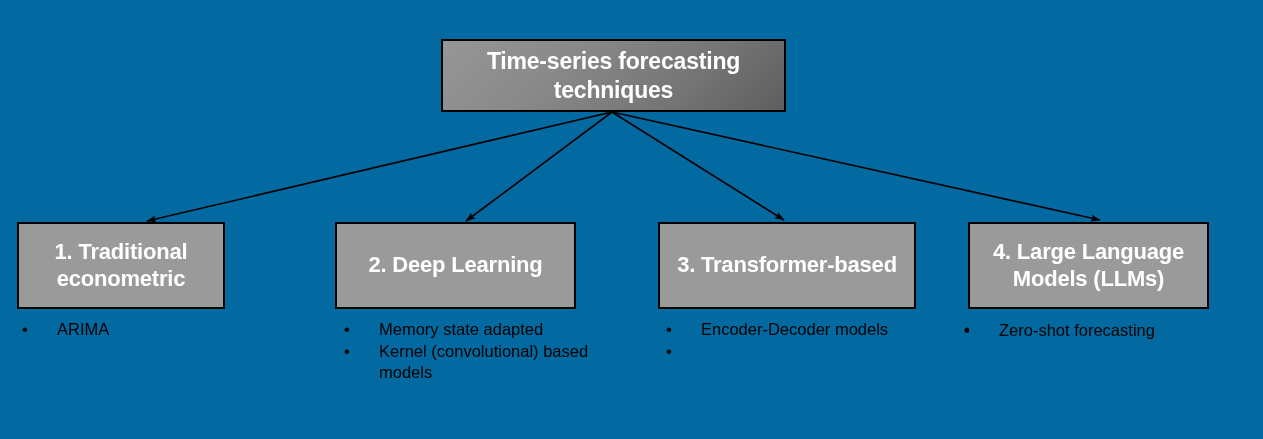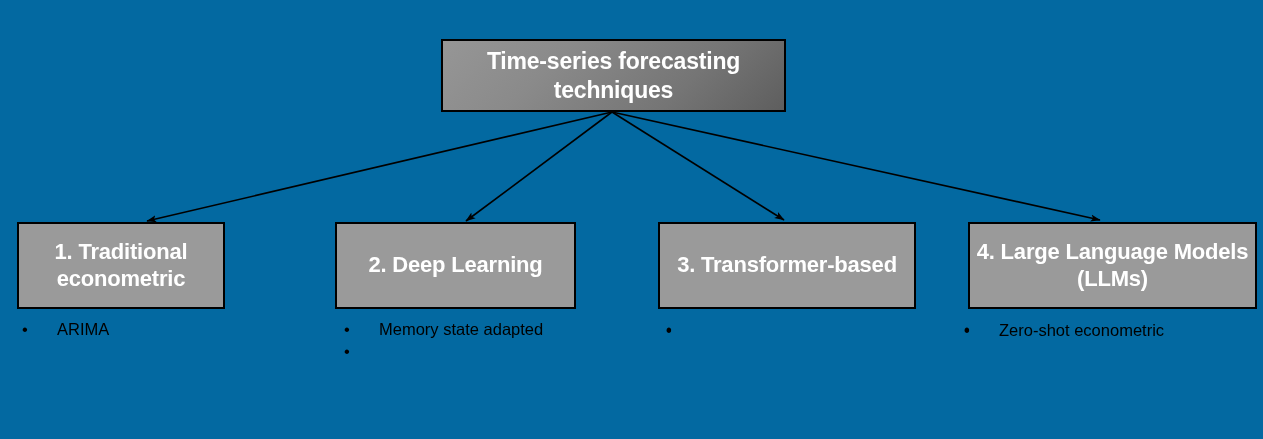--- a/index.html
+++ b/index.html
@@ -72,21 +72,21 @@
     font-weight: bold;
     line-height: 1.22;
     text-align: center;
     letter-spacing: -0.2px;
     padding: 0 6px;
   }
 
   .col-1 .node-leaf { left: 17px;   width: 208px; }
   .col-2 .node-leaf { left: 335px;  width: 241px; }
   .col-3 .node-leaf { left: 658px;  width: 258px; }
-  .col-4 .node-leaf { left: 968px;  width: 289px; }
+  .col-4 .node-leaf { left: 968px;  width: 241px; }
 
   
   .bullets {
     position: absolute;
     top: 319px;
     list-style: none;
     margin: 0;
     padding: 0;
   }
   .col-1 .bullets { left: 11px;  width: 300px; }
@@ -150,46 +150,48 @@
     <div class="node-leaf">
       <div class="node-title">2. Deep Learning</div>
     </div>
     <ul class="bullets">
       <li>
         <span class="dot">•</span>
         <span>Memory state adapted</span>
       </li>
       <li>
         <span class="dot">•</span>
+        <span>Kernel (convolutional) based models</span>
       </li>
     </ul>
   </div>
 
   <div class="col-3">
     <div class="node-leaf">
       <div class="node-title">3. Transformer-based</div>
     </div>
     <ul class="bullets">
       <li>
         <span class="dot">•</span>
+        <span>Encoder-Decoder models</span>
       </li>
       <li>
         <span class="dot">•</span>
       </li>
     </ul>
   </div>
 
   <div class="col-4">
     <div class="node-leaf">
       <div class="node-title">4. Large Language Models (LLMs)</div>
     </div>
     <ul class="bullets">
       <li>
         <span class="dot">•</span>
       </li>
       <li>
         <span class="dot">•</span>
-        <span>Zero-shot econometric</span>
+        <span>Zero-shot forecasting</span>
       </li>
     </ul>
   </div>
 
 </div>
 
 </body></html>

